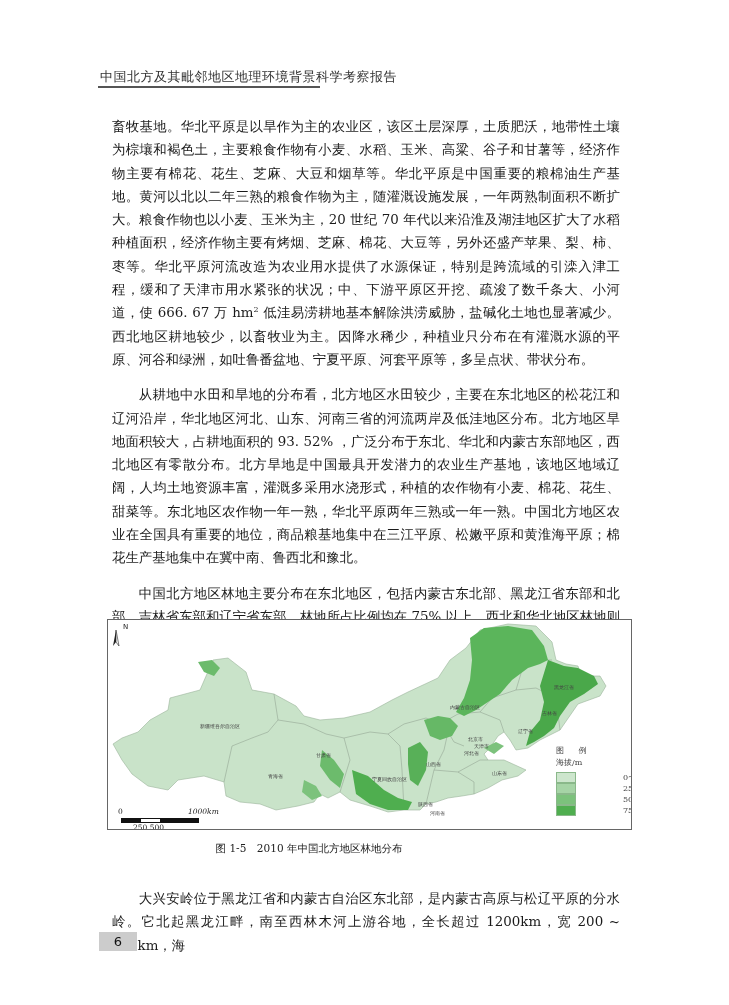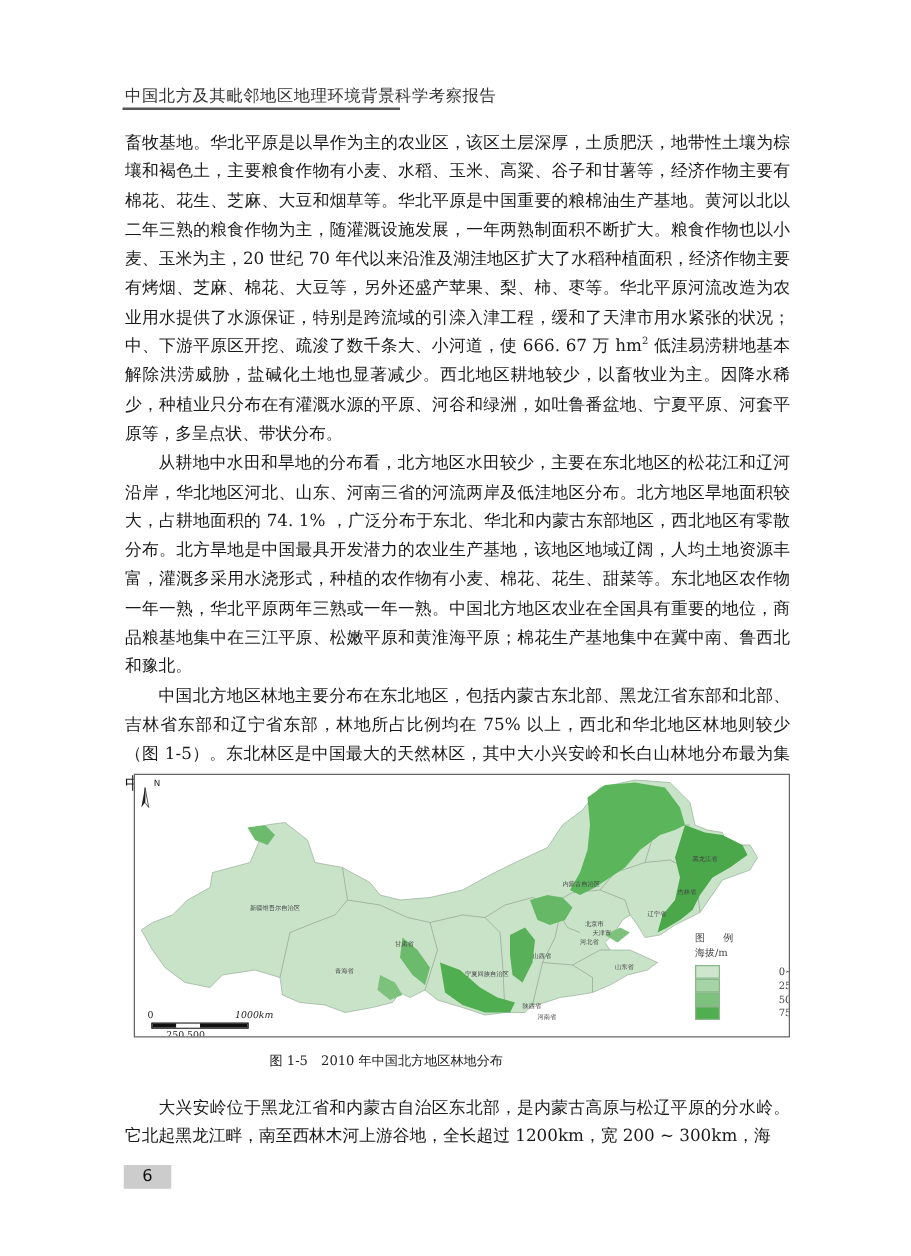--- a/index.html
+++ b/index.html
@@ -2,21 +2,21 @@
 <html><head>
   <meta charset="utf-8">
   <style>
     html, body { margin: 0; padding: 0; background: #ffffff; }
     body { width: 729px; height: 1005px; position: relative; overflow: hidden;
            font-family: "DejaVu Serif", "Liberation Serif", serif; color: #1a1a1a; }
     .running-header { position: absolute; left: 100px; top: 68px; font-family: "DejaVu Sans", "Liberation Sans", sans-serif;
            font-size: 13px; color: #333; letter-spacing: 0.5px; }
     .header-rule { position: absolute; left: 98px; top: 86px; width: 222px; height: 2px; background: #555; }
     .body-text { position: absolute; left: 100px; width: 532px; font-size: 13.4px; line-height: 23.3px; text-align: justify; }
-    .body-text p { margin: 0; }
+    .body-text p { margin: 12px; }
     .body-text p.indent { text-indent: 2em; }
     .section-heading { font-family: "DejaVu Sans", "Liberation Sans", sans-serif; font-weight: bold; font-size: 13px; text-indent: 1.2em; }
     .figure-frame { position: absolute; left: 107px; top: 619px; width: 523px; height: 209px; border: 1px solid #666; background: #fff; overflow: hidden; }
     .figure-frame svg { position: absolute; left: 0; top: 0; }
     .north-arrow { position: absolute; left: 12px; top: 6px; width: 20px; height: 30px; }
     .north-label { position: absolute; left: 15px; top: 3px; font-family: "DejaVu Sans", sans-serif; font-size: 7px; color: #222; }
     .map-label { position: absolute; font-family: "DejaVu Sans", sans-serif; font-size: 5px; color: #444; white-space: nowrap; }
     .legend { position: absolute; left: 448px; top: 125px; font-family: "DejaVu Serif", serif; font-size: 8px; color: #444; }
     .legend-title { letter-spacing: 6px; margin-bottom: 1px; }
     .legend-sub { margin-bottom: 4px; }
@@ -33,21 +33,21 @@
     sup { font-size: 8px; line-height: 0; }
   </style>
 </head>
 <body>
 
 <div class="running-header">中国北方及其毗邻地区地理环境背景科学考察报告</div>
 <div class="header-rule"></div>
 
 <div class="body-text" style="top:103px;">
   <p><span>畜牧基地。华北平原是以旱作为主的农业区，该区土层深厚，土质肥沃，地带性土壤为棕壤和褐色土，主要粮食作物有小麦、水稻、玉米、高粱、谷子和甘薯等，经济作物主要有棉花、花生、芝麻、大豆和烟草等。华北平原是中国重要的粮棉油生产基地。黄河以北以二年三熟的粮食作物为主，随灌溉设施发展，一年两熟制面积不断扩大。粮食作物也以小麦、玉米为主，20 世纪 70 年代以来沿淮及湖洼地区扩大了水稻种植面积，经济作物主要有烤烟、芝麻、棉花、大豆等，另外还盛产苹果、梨、柿、枣等。华北平原河流改造为农业用水提供了水源保证，特别是跨流域的引滦入津工程，缓和了天津市用水紧张的状况；中、下游平原区开挖、疏浚了数千条大、小河道，使 666. 67 万 hm</span><sup>2</sup><span> 低洼易涝耕地基本解除洪涝威胁，盐碱化土地也显著减少。西北地区耕地较少，以畜牧业为主。因降水稀少，种植业只分布在有灌溉水源的平原、河谷和绿洲，如吐鲁番盆地、宁夏平原、河套平原等，多呈点状、带状分布。</span></p>
-  <p class="indent">从耕地中水田和旱地的分布看，北方地区水田较少，主要在东北地区的松花江和辽河沿岸，华北地区河北、山东、河南三省的河流两岸及低洼地区分布。北方地区旱地面积较大，占耕地面积的 74. 1% ，广泛分布于东北、华北和内蒙古东部地区，西北地区有零散分布。北方旱地是中国最具开发潜力的农业生产基地，该地区地域辽阔，人均土地资源丰富，灌溉多采用水浇形式，种植的农作物有小麦、棉花、花生、甜菜等。东北地区农作物一年一熟，华北平原两年三熟或一年一熟。中国北方地区农业在全国具有重要的地位，商品粮基地集中在三江平原、松嫩平原和黄淮海平原；棉花生产基地集中在冀中南、鲁西北和豫北。</p>
+  <p class="indent">从耕地中水田和旱地的分布看，北方地区水田较少，主要在东北地区的松花江和辽河沿岸，华北地区河北、山东、河南三省的河流两岸及低洼地区分布。北方地区旱地面积较大，占耕地面积的 93. 52% ，广泛分布于东北、华北和内蒙古东部地区，西北地区有零散分布。北方旱地是中国最具开发潜力的农业生产基地，该地区地域辽阔，人均土地资源丰富，灌溉多采用水浇形式，种植的农作物有小麦、棉花、花生、甜菜等。东北地区农作物一年一熟，华北平原两年三熟或一年一熟。中国北方地区农业在全国具有重要的地位，商品粮基地集中在三江平原、松嫩平原和黄淮海平原；棉花生产基地集中在冀中南、鲁西北和豫北。</p>
   <p class="indent">中国北方地区林地主要分布在东北地区，包括内蒙古东北部、黑龙江省东部和北部、吉林省东部和辽宁省东部，林地所占比例均在 75% 以上，西北和华北地区林地则较少（图 1-5）。东北林区是中国最大的天然林区，其中大小兴安岭和长白山林地分布最为集中。</p>
 </div>
 
 <div class="figure-frame">
   <svg width="523" height="209" viewBox="0 0 523 209">
 
     <path fill="#c9e3c9" stroke="#9ab39a" stroke-width="0.6" d="M 5 124 L 14 118 L 30 112 L 42 100 L 60 90 L 62 78 L 92 70 L 105 40 L 120 38 L 138 52 L 144 70 L 166 74 L 188 86 L 196 96 L 212 100 L 236 98 L 262 92 L 284 80 L 300 72 L 330 58 L 342 40 L 358 28 L 372 10 L 400 4 L 428 6 L 444 22 L 448 40 L 458 44 L 470 46 L 472 52 L 480 56 L 492 56 L 498 66 L 492 76 L 470 84 L 452 110 L 432 120 L 420 128 L 408 130 L 402 120 L 396 112 L 390 116 L 382 128 L 376 134 L 380 140 L 396 140 L 418 150 L 410 156 L 394 160 L 380 168 L 366 174 L 354 176 L 340 178 L 328 182 L 318 184 L 312 190 L 296 190 L 280 192 L 262 186 L 242 180 L 232 172 L 220 178 L 212 174 L 206 182 L 190 186 L 168 190 L 152 184 L 132 182 L 118 176 L 116 162 L 96 156 L 70 160 L 60 170 L 40 166 L 24 154 L 14 140 Z"></path>
 
     <g fill="none" stroke="#8a9a8a" stroke-width="0.5">
       <path d="M 166 74 L 170 100 L 160 112 L 144 118 L 124 126 L 116 162"></path>

